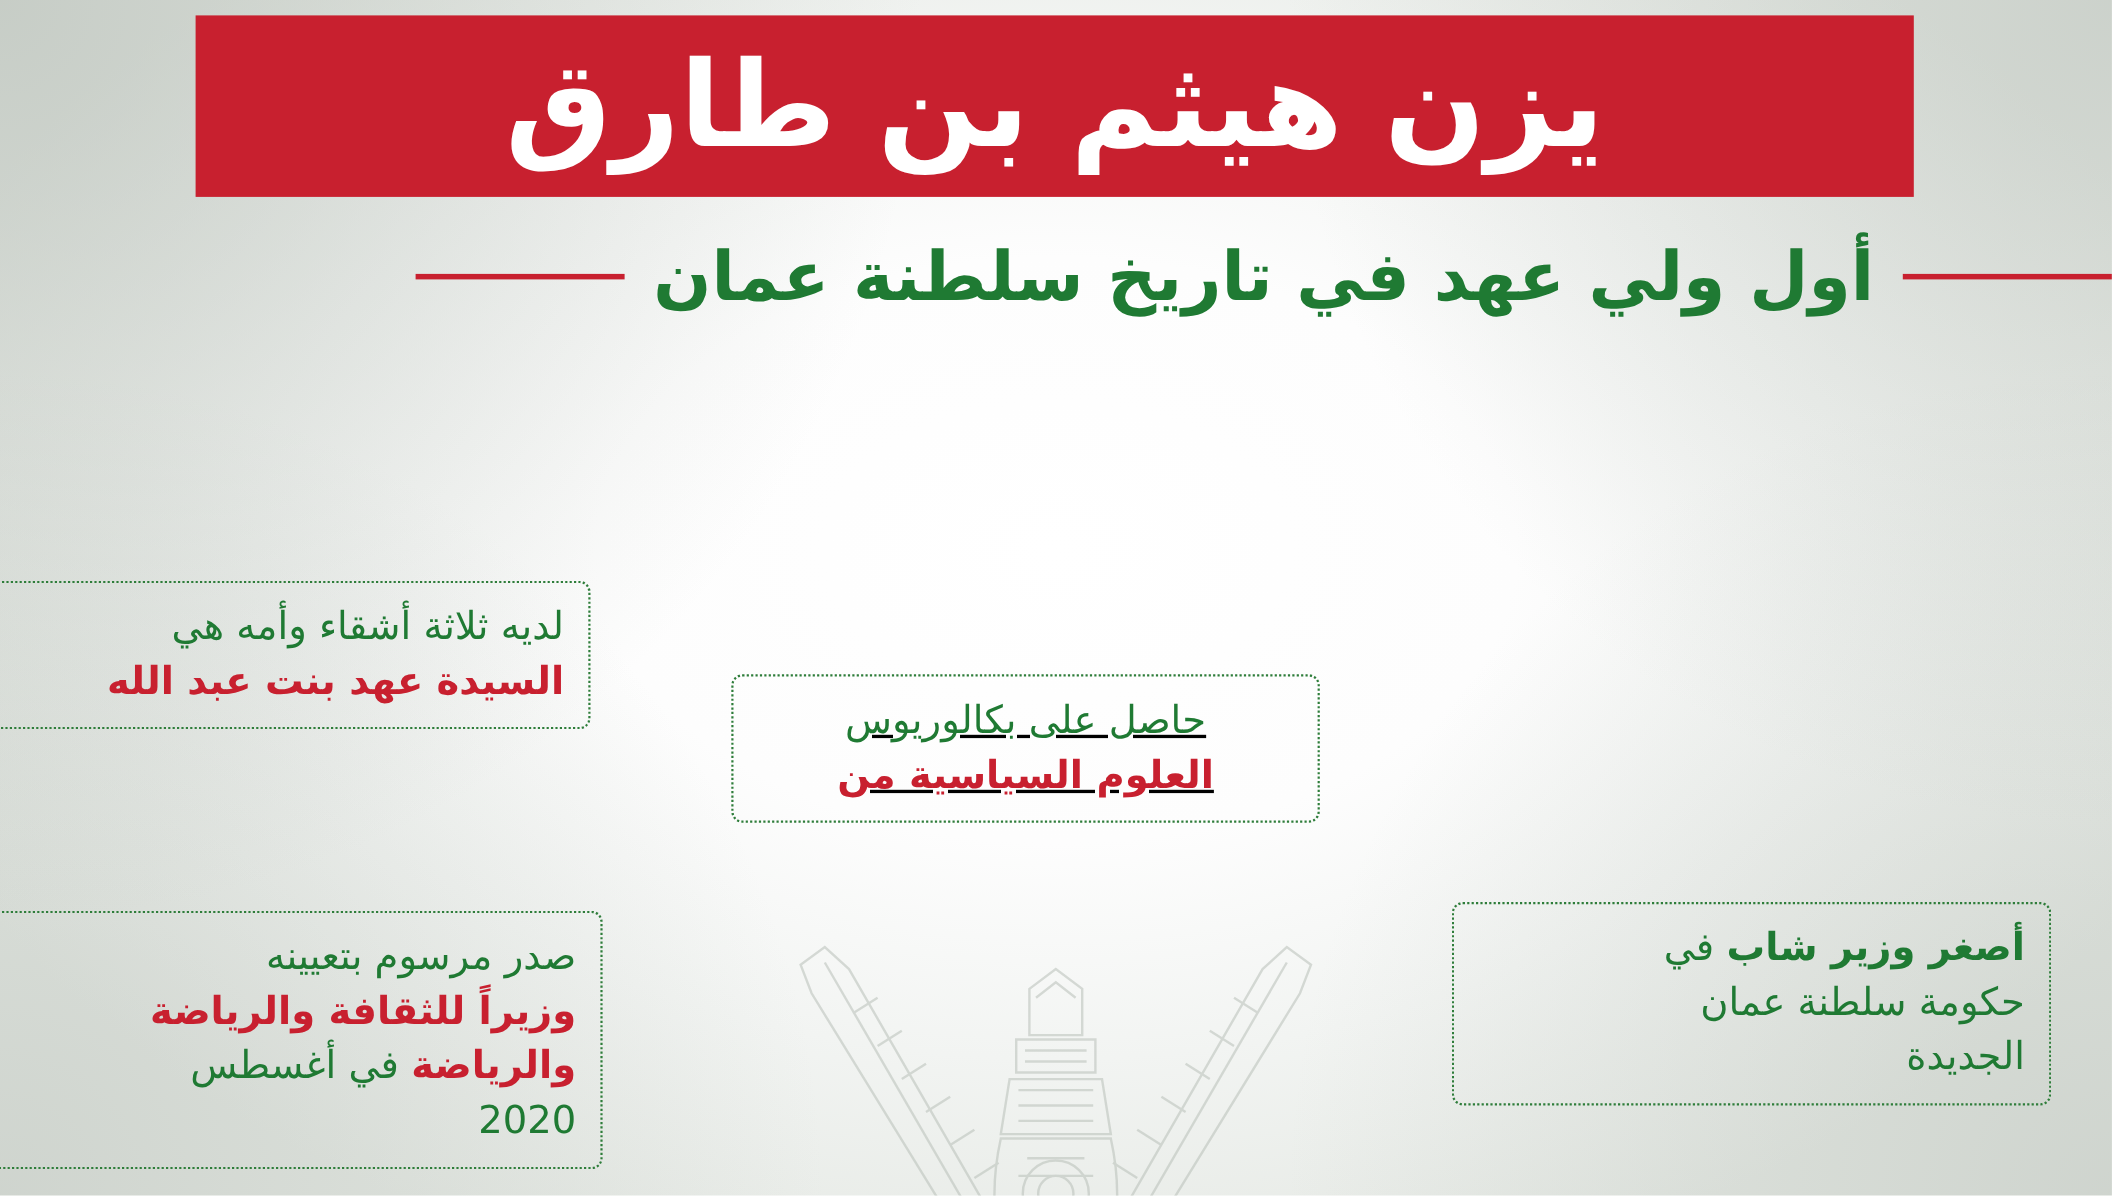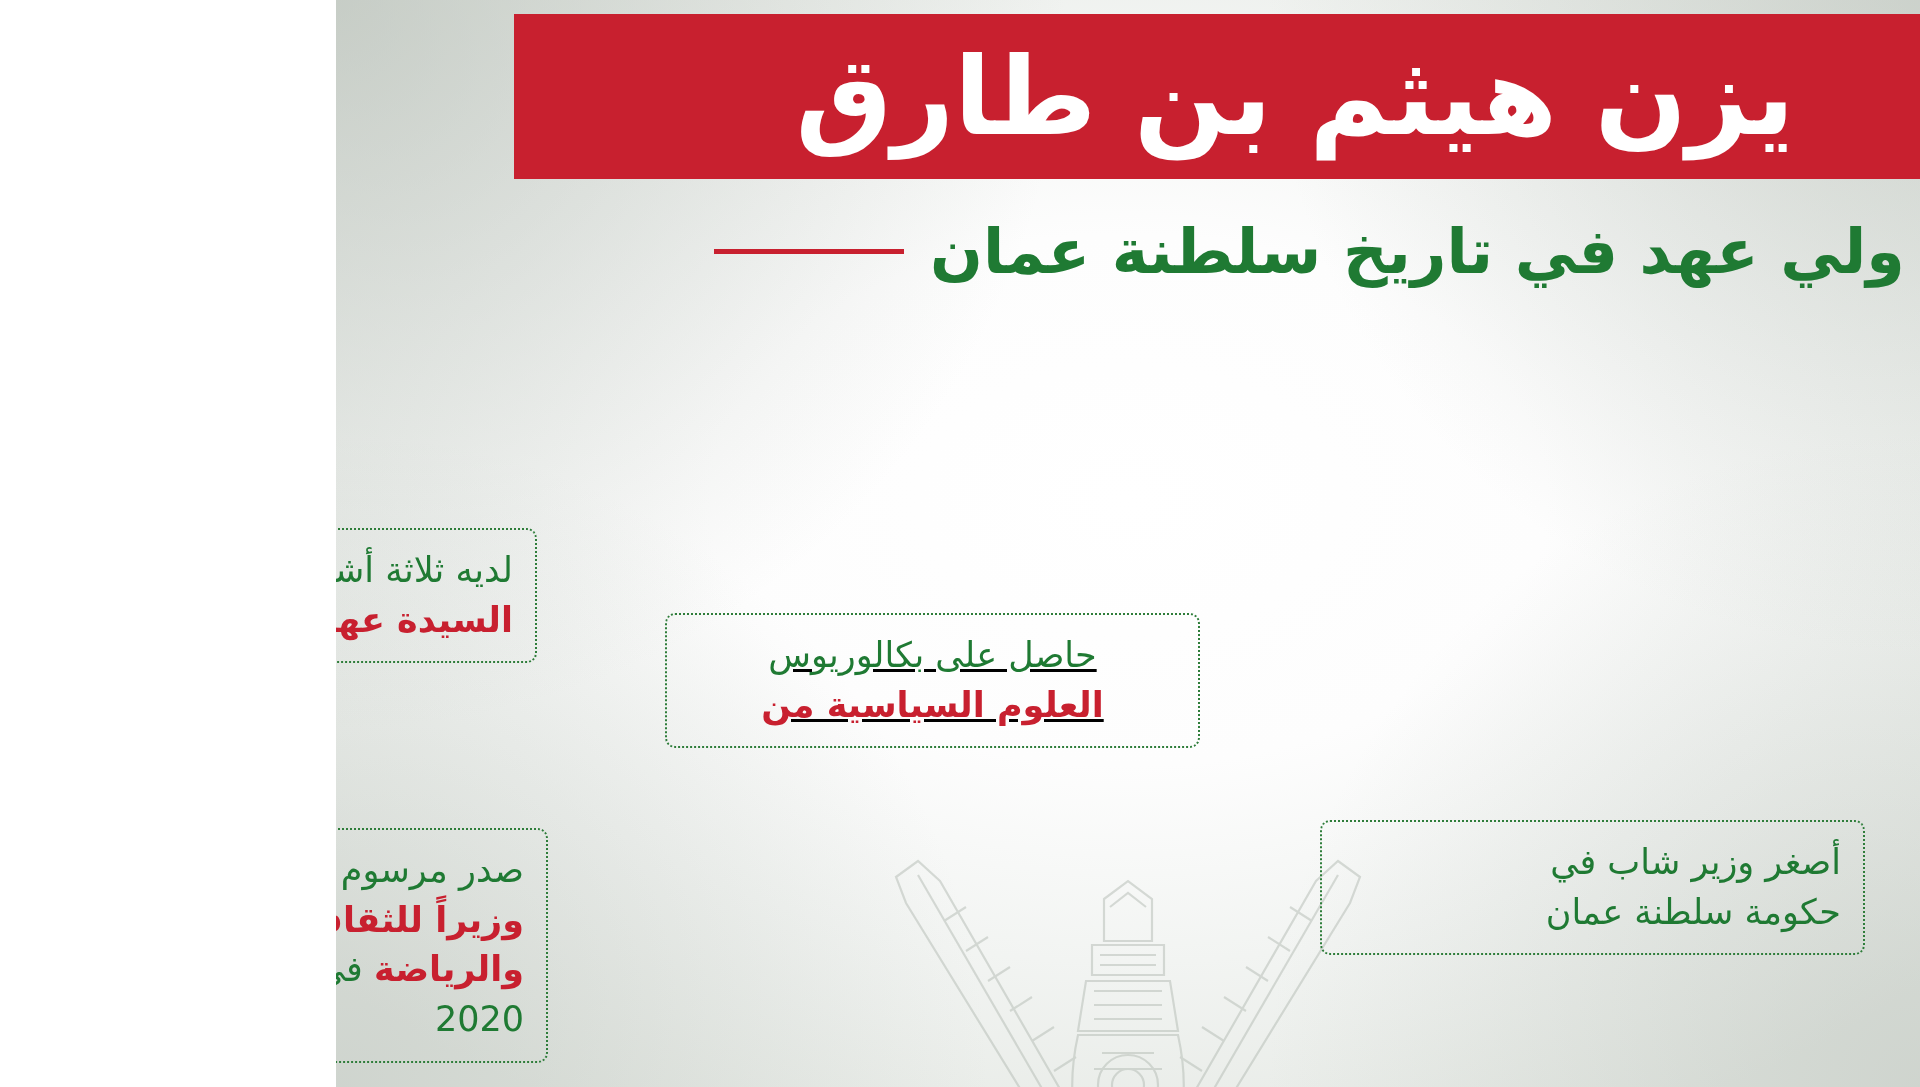--- a/index.html
+++ b/index.html
@@ -9,21 +9,21 @@
   body {
     width: 1920px;
     height: 1087px;
     overflow: hidden;
     font-family: "DejaVu Sans", "Liberation Sans", sans-serif;
     background: #ffffff;
   }
 
   .poster {
     position: relative;
-    width: 1584px;
+    width: 1920px;
     height: 1087px;
     background:
       radial-gradient(ellipse 1100px 700px at 50% 46%, #ffffff 0%, #fdfdfd 38%, #f2f4f2 66%, #e4e8e3 100%);
     overflow: hidden;
   }
 
   
   .poster::before {
     content: "";
     position: absolute;
@@ -106,21 +106,21 @@
     padding: 16px 22px;
     box-sizing: border-box;
     direction: rtl;
     text-align: right;
     z-index: 4;
     line-height: 1.42;
     font-size: 35px;
   }
   .fact .g { color: #1f7a33; font-weight: normal; }
   .fact .r { color: #c8202f; font-weight: bold; }
-  .fact .gb { color: #1f7a33; font-weight: normal; }
+  .fact .gb { color: #1f7a33; font-weight: bold; }
 
   #fact-siblings { top: 528px; right: 1383px; width: 605px; }
   #fact-birth    { top: 538px; right: 17px;   width: 500px; text-align: center; }
   #fact-degree   { top: 613px; right: 720px;  width: 535px; text-align: center; text-decoration: underline; }
   #fact-minister { top: 828px; right: 1372px; width: 580px; }
   #fact-youngest { top: 820px; right: 55px;   width: 545px; }
 
   .fact .line { display: block; }
 </style>
 </head>
@@ -183,15 +183,16 @@
   <div class="fact" id="fact-minister">
     <span class="line g">صدر مرسوم بتعيينه</span>
     <span class="line r">وزيراً للثقافة والرياضة</span>
     <span class="line"><span class="r">والرياضة</span> <span class="g">في أغسطس</span></span>
     <span class="line g">2020</span>
   </div>
 
   <div class="fact" id="fact-youngest">
     <span class="line"><span class="gb">أصغر وزير شاب</span> <span class="g">في</span></span>
     <span class="line g">حكومة سلطنة عمان</span>
+    <span class="line g">الجديدة</span>
   </div>
 
 </div>
 
 </body></html>

